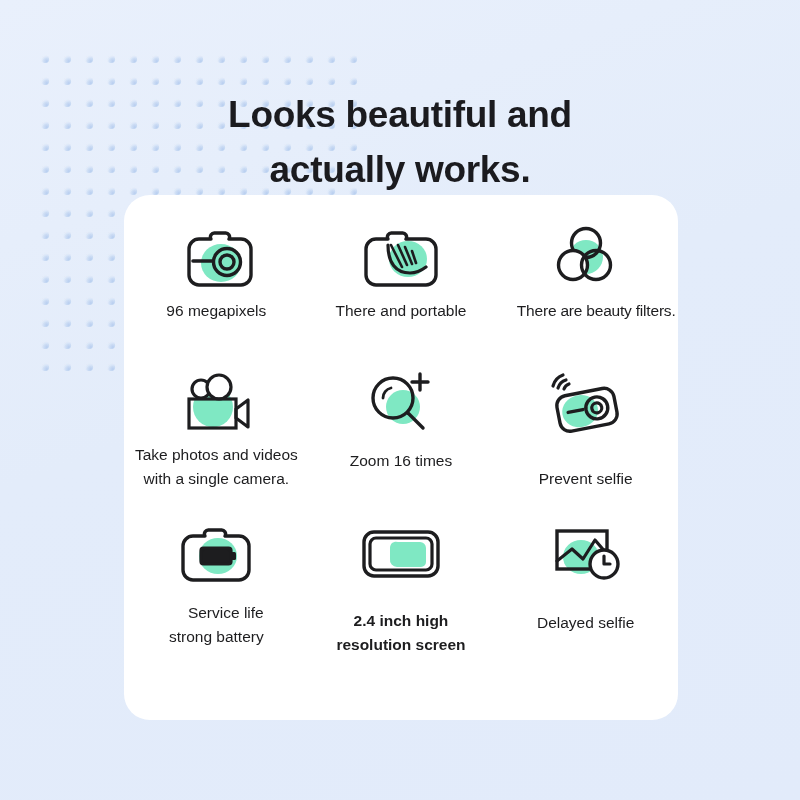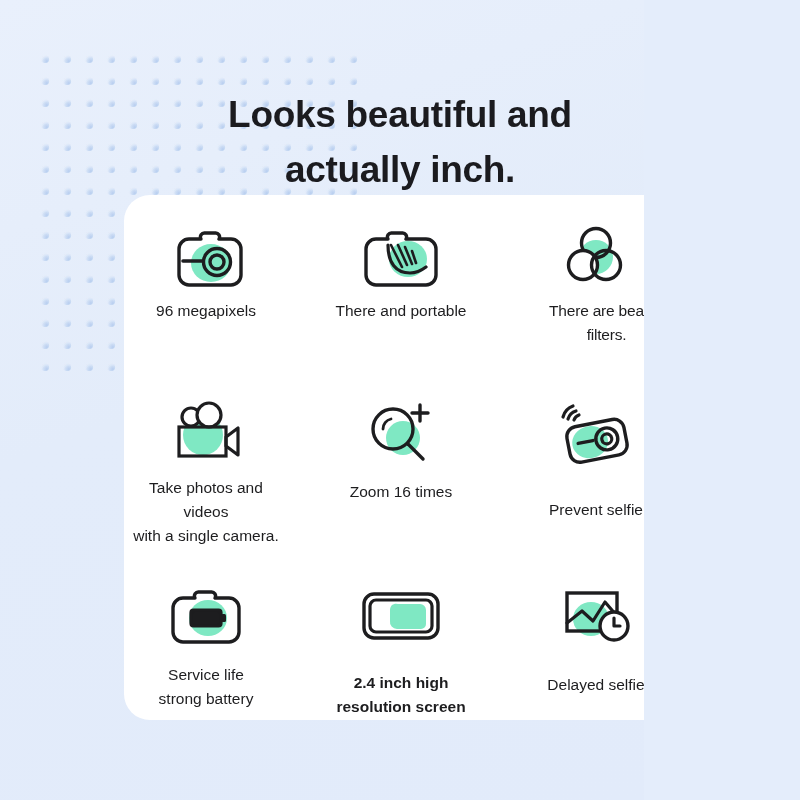--- a/index.html
+++ b/index.html
@@ -9,21 +9,21 @@
   body {
     width: 800px;
     height: 800px;
     overflow: hidden;
     font-family: "Liberation Sans", sans-serif;
     background: #e4edfb;
   }
 
   #page {
     position: relative;
-    width: 644px;
+    width: 800px;
     height: 800px;
     background: linear-gradient(160deg, #e9f0fc 0%, #e3ecfa 45%, #e2ebfa 100%);
     overflow: hidden;
   }
 
   
   #dots {
     position: absolute;
     left: 34px;
     top: 48px;
@@ -62,21 +62,20 @@
     position: absolute;
     left: 0;
     top: 0;
     width: 100%;
     height: 100%;
     display: grid;
     grid-template-columns: repeat(3, 1fr);
     grid-template-rows: 148px 150px 152px;
     padding-top: 24px;
     box-sizing: border-box;
-    gap: 31px;
   }
 
   .cell {
     display: flex;
     flex-direction: column;
     align-items: center;
     justify-content: flex-start;
   }
   .cell .iconwrap {
     height: 74px;
@@ -88,24 +87,24 @@
     margin-top: 6px;
     text-align: center;
     font-size: 15.5px;
     line-height: 24px;
     color: #1d1d1f;
     white-space: pre-line;
     padding: 0 2px;
   }
 
   
-  .cell.r2c1 .lbl { margin-top: 10px; }
+  .cell.r2c1 .lbl { margin-top: 2px; }
   .cell.r2c2 .lbl { margin-top: 8px; }
   .cell.r2c3 .lbl { margin-top: 26px; }
-  .cell.r3c1 .lbl { margin-top: 10px; }
+  .cell.r3c1 .lbl { margin-top: 10px; text-align: right; }
   .cell.r3c2 .lbl { margin-top: 18px; font-weight: bold; }
   .cell.r3c3 .lbl { margin-top: 20px; }
   .cell.r1c3 .lbl { letter-spacing: -0.2px; margin-left: 21px; }
 
   svg { display: block; overflow: visible; }
 </style>
 </head>
 <body>
 
 <div id="page">
@@ -123,21 +122,21 @@
       <mask id="dotmask">
         <rect x="0" y="0" width="330" height="330" fill="url(#dotfade)"></rect>
       </mask>
     </defs>
     <rect x="0" y="0" width="330" height="330" fill="url(#dotpat)" mask="#dotmask"></rect>
     <rect x="0" y="0" width="330" height="330" fill="url(#dotpat)" opacity="0.85"></rect>
   </svg>
 
   <h1 id="heading">
     <span class="hl">Looks beautiful and</span>
-    <span class="hl">actually inch.</span>
+    <span class="hl">actually works.</span>
   </h1>
 
   <div id="card">
     <div class="grid">
 
       <div class="cell r1c1">
         <div class="iconwrap">
           <svg width="86" height="66" viewBox="0 0 86 66">
             <ellipse cx="48" cy="40" rx="20" ry="19" fill="#7fe8c3"></ellipse>
             <path d="M26 16 h12 a4 4 0 0 1 4 -6 h10 a4 4 0 0 1 4 6 h12

